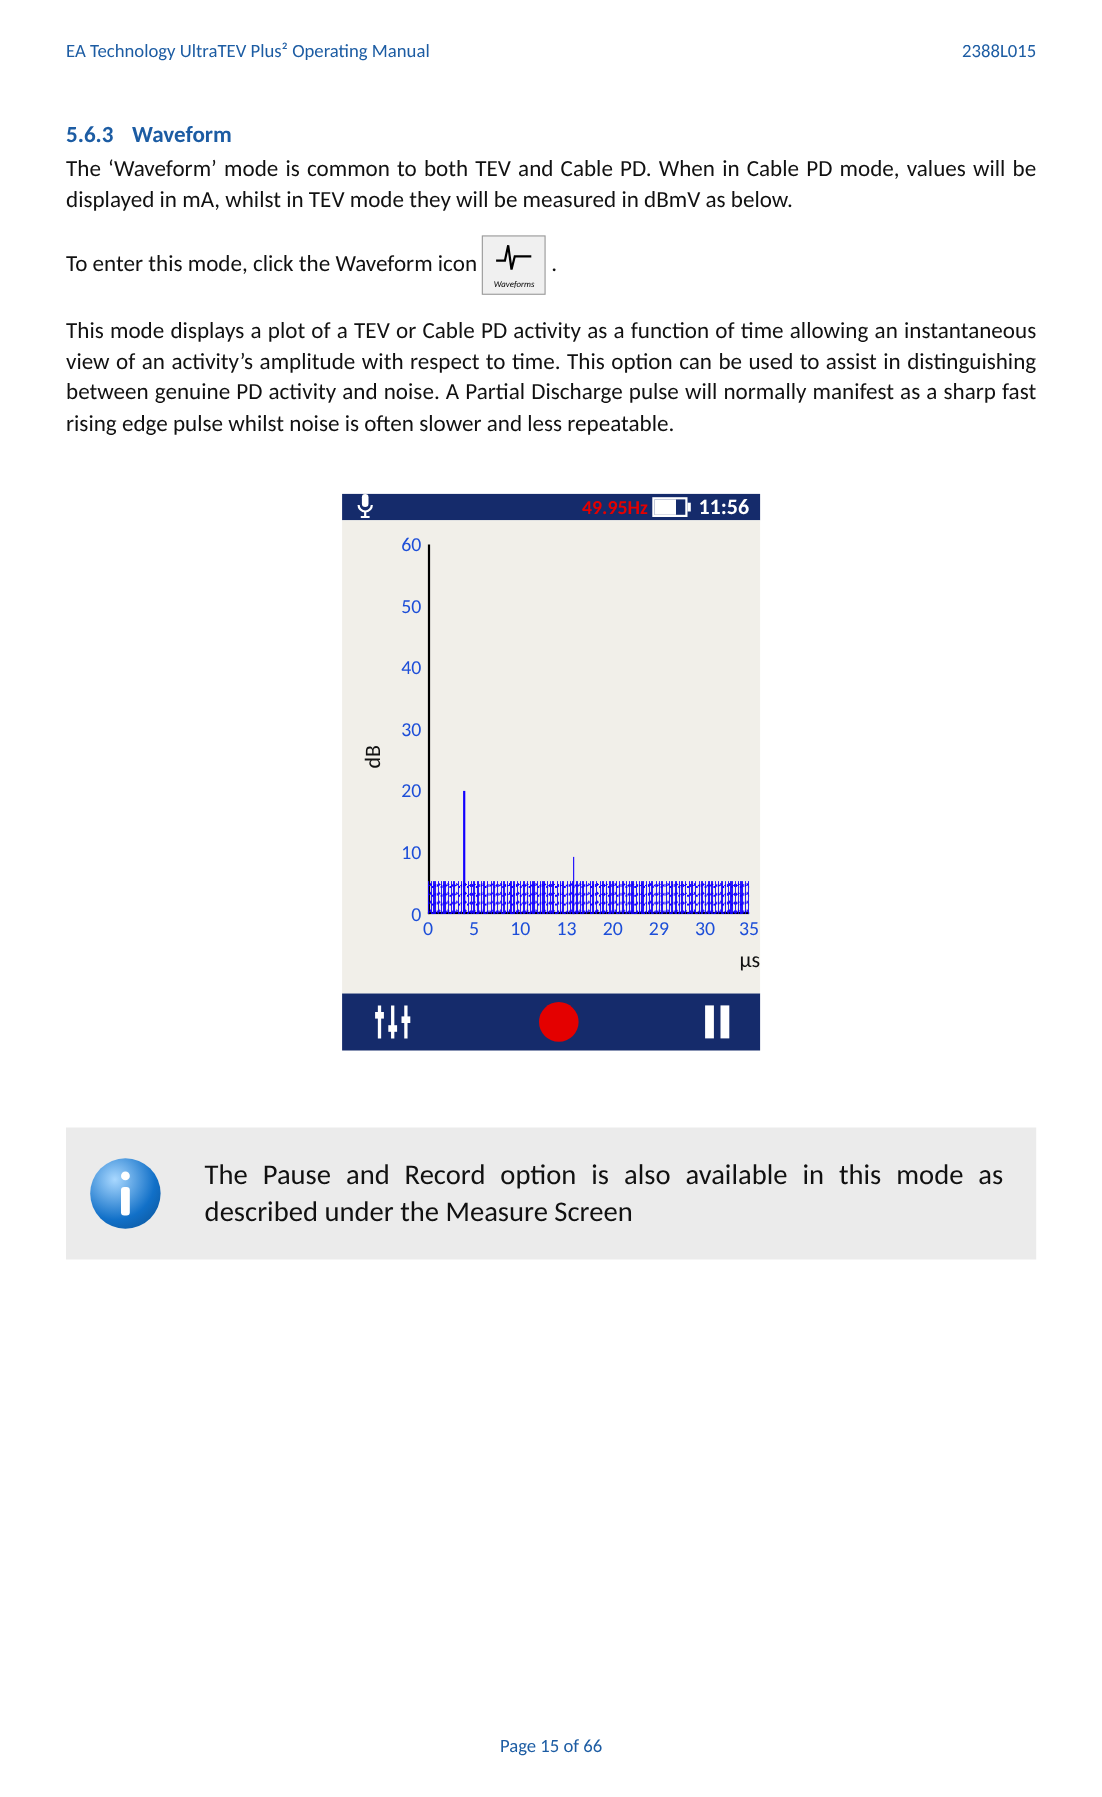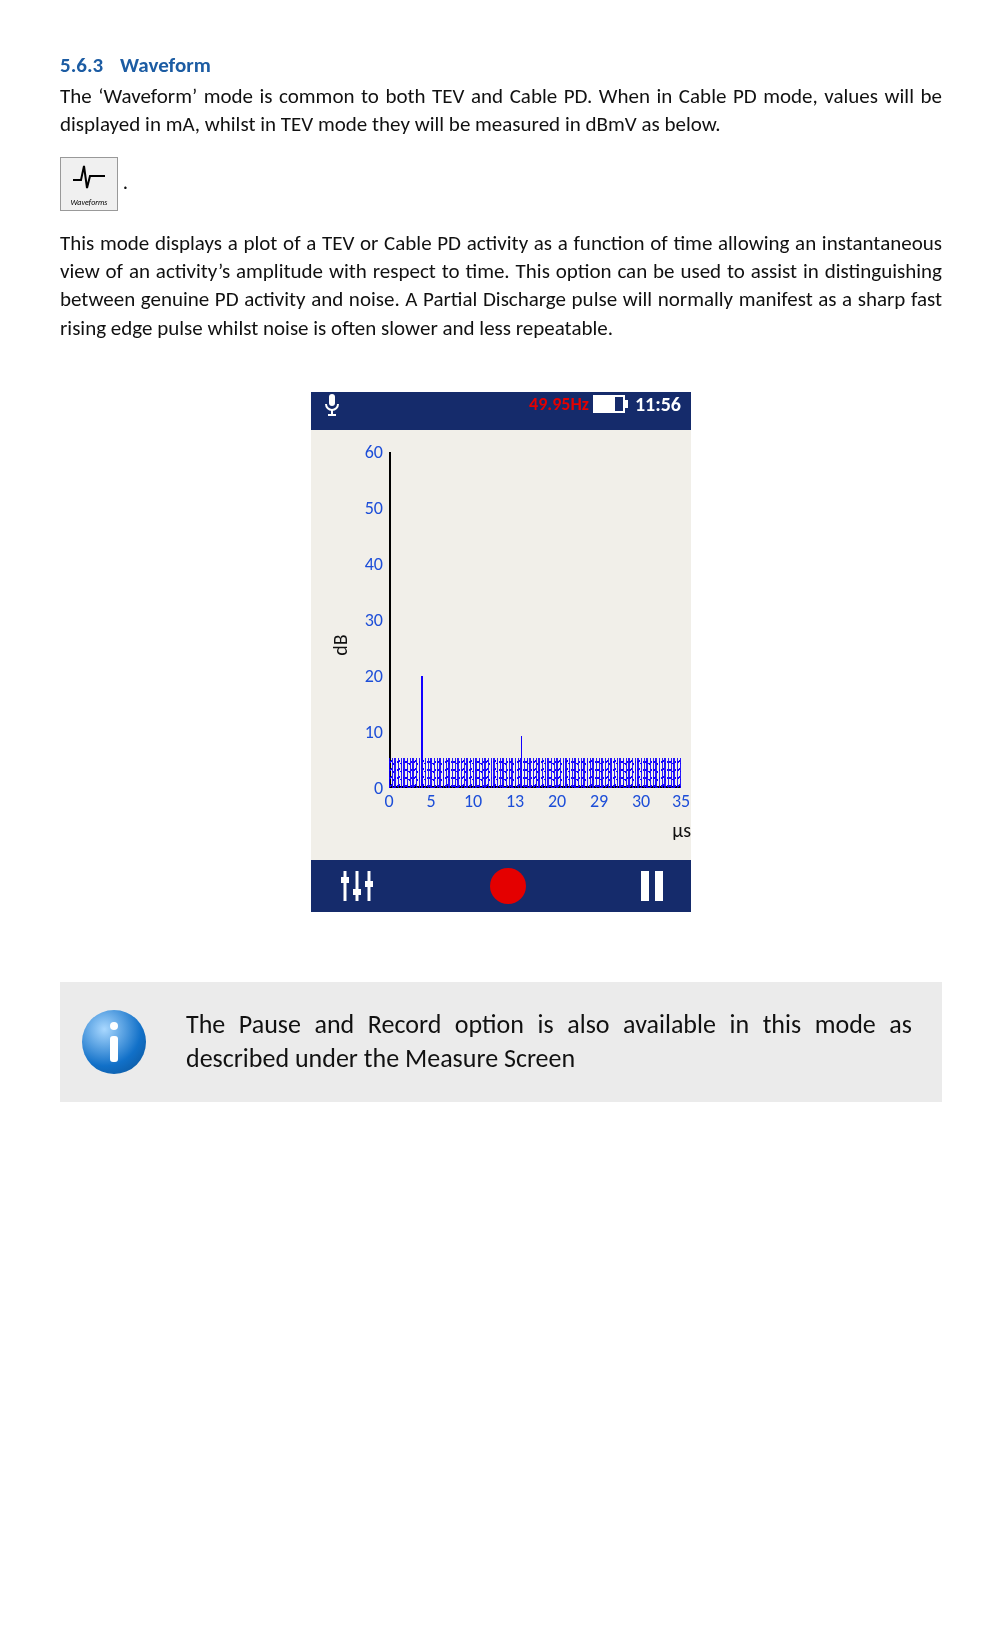--- a/index.html
+++ b/index.html
@@ -57,23 +57,23 @@
     font-size:8px; text-align:center; color:#000;font-style:italic;
   }
 
   
   .device-shot {
     width: 380px;
     margin: 50px auto 0 auto;
   }
   .device-topbar {
     background:#152b6b;
-    height:38px;
+    height:24px;
     display:flex;
-    align-items:flex-start;
+    align-items:flex-end;
     justify-content:space-between;
     padding:0 10px;
     color:#fff;
     gap:36px;
   }
   .device-topbar .hz { color:#e40000; font-weight:bold; font-size:18px; }
   .device-topbar .time { color:#fff; font-weight:bold; font-size:20px; margin-left:6px; }
   .device-topbar .batt {
     display:inline-block; width:28px; height:14px; border:2px solid #fff;
     position:relative; margin:0 4px;
@@ -200,31 +200,36 @@
     text-align:center;
     font-size:17px;
     color:#1c5ca3;
   }
 </style>
 </head>
 <body>
 
 <div class="page">
 
+  <div class="pg-header">
+    <span>EA Technology UltraTEV Plus² Operating Manual</span>
+    <span>2388L015</span>
+  </div>
 
   <h3 class="section">
     <span class="sec-num">5.6.3</span>
     &nbsp;&nbsp;
     <span class="sec-title">Waveform</span>
   </h3>
 
   <div class="body-text">
     <p>The ‘Waveform’ mode is common to both TEV and Cable PD. When in Cable PD mode, values will be displayed in mA, whilst in TEV mode they will be measured in dBmV as below.</p>
 
     <p>
+      <span>To enter this mode, click the Waveform icon </span>
       <span class="wave-icon-box">
         <svg width="36" height="30" viewBox="0 0 36 30">
           <path d="M2 18 L10 18 L13 4 L16 26 L19 14 L34 14" fill="none" stroke="#000" stroke-width="2"></path>
         </svg>
         <span class="wave-icon-label">Waveforms</span>
       </span>
       <span>.</span>
     </p>
 
     <p>This mode displays a plot of a TEV or Cable PD activity as a function of time allowing an instantaneous view of an activity’s amplitude with respect to time. This option can be used to assist in distinguishing between genuine PD activity and noise. A Partial Discharge pulse will normally manifest as a sharp fast rising edge pulse whilst noise is often slower and less repeatable.</p>

